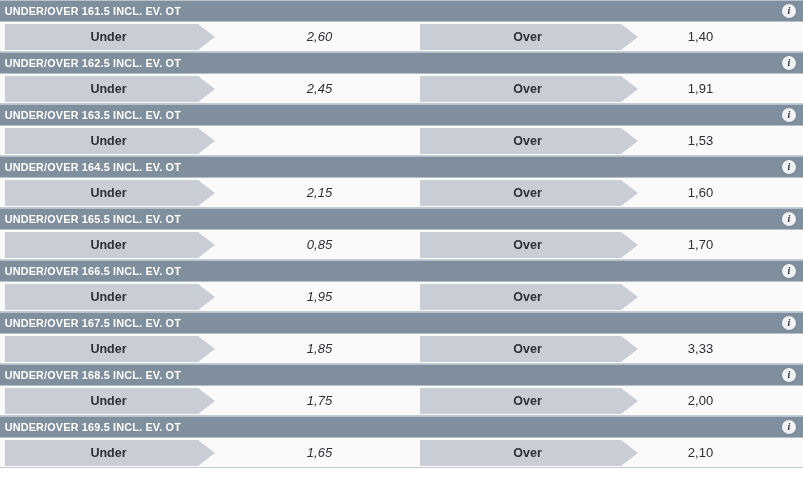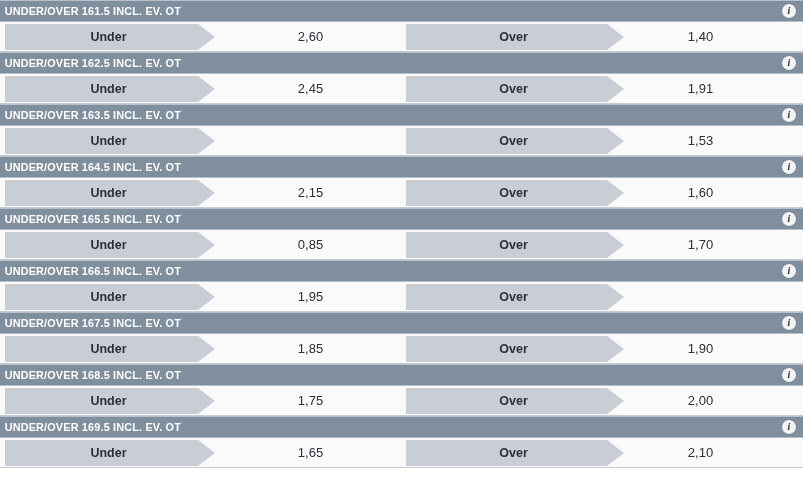--- a/index.html
+++ b/index.html
@@ -105,22 +105,22 @@
   }
   .sel-odds {
     font-size: 13px;
     color: #2b3137;
     text-align: center;
     white-space: nowrap;
   }
 
   
   .under-chip   { position: absolute; left: 5px;   width: 193px; }
-  .under-odds   { position: absolute; left: 218px; width: 185px; }
-  .over-chip    { position: absolute; left: 406px; width: 201px; align-items: center; }
+  .under-odds   { position: absolute; left: 227px; width: 185px; font-style: italic; }
+  .over-chip    { position: absolute; left: 420px; width: 201px; align-items: center; }
   .over-odds    { position: absolute; left: 618px; width: 165px; }
 </style>
 </head>
 <body>
 
 <div id="market-list">
     <div class="market-block">
       <div class="market-header">
         <span class="market-title">UNDER/OVER 161.5 INCL. EV. OT</span>
         <span class="info-icon">i</span>
@@ -220,21 +220,21 @@
         <span class="info-icon">i</span>
       </div>
       <div class="odds-row">
         <div class="sel-chip under-chip">
           <span class="sel-label">Under</span>
         </div>
         <div class="sel-odds under-odds">1,85</div>
         <div class="sel-chip over-chip">
           <span class="sel-label">Over</span>
         </div>
-        <div class="sel-odds over-odds">1,90</div>
+        <div class="sel-odds over-odds">3,33</div>
       </div>
     </div>
     <div class="market-block">
       <div class="market-header">
         <span class="market-title">UNDER/OVER 168.5 INCL. EV. OT</span>
         <span class="info-icon">i</span>
       </div>
       <div class="odds-row">
         <div class="sel-chip under-chip">
           <span class="sel-label">Under</span>

